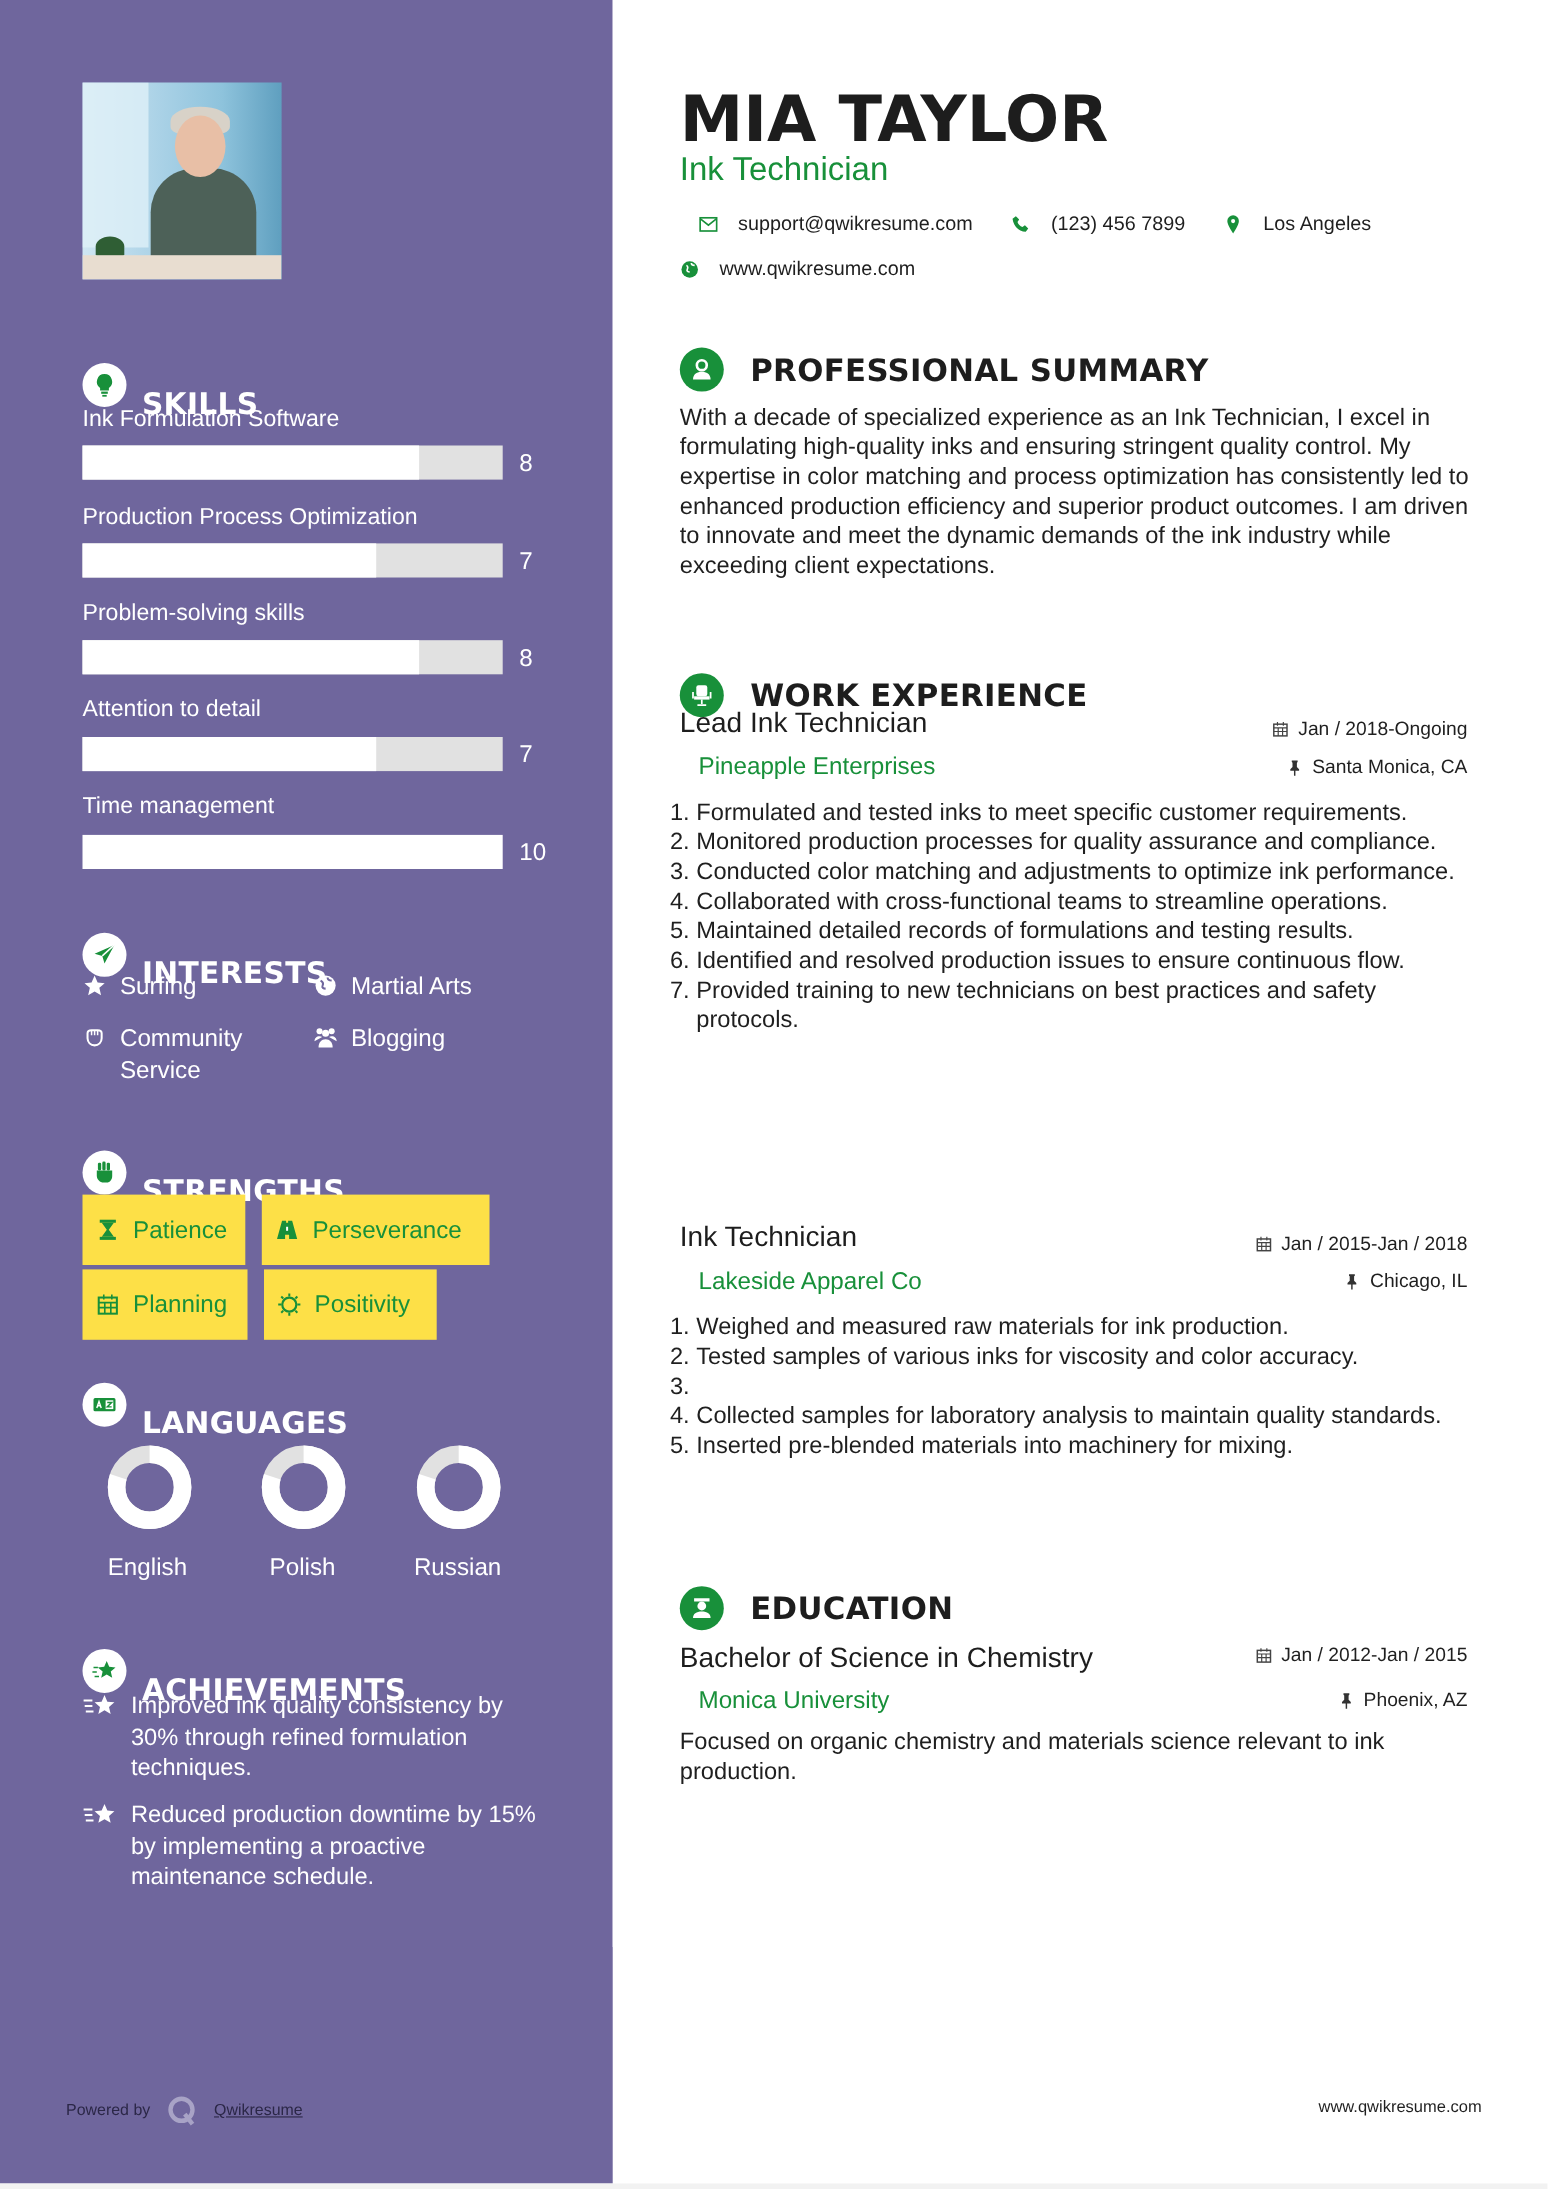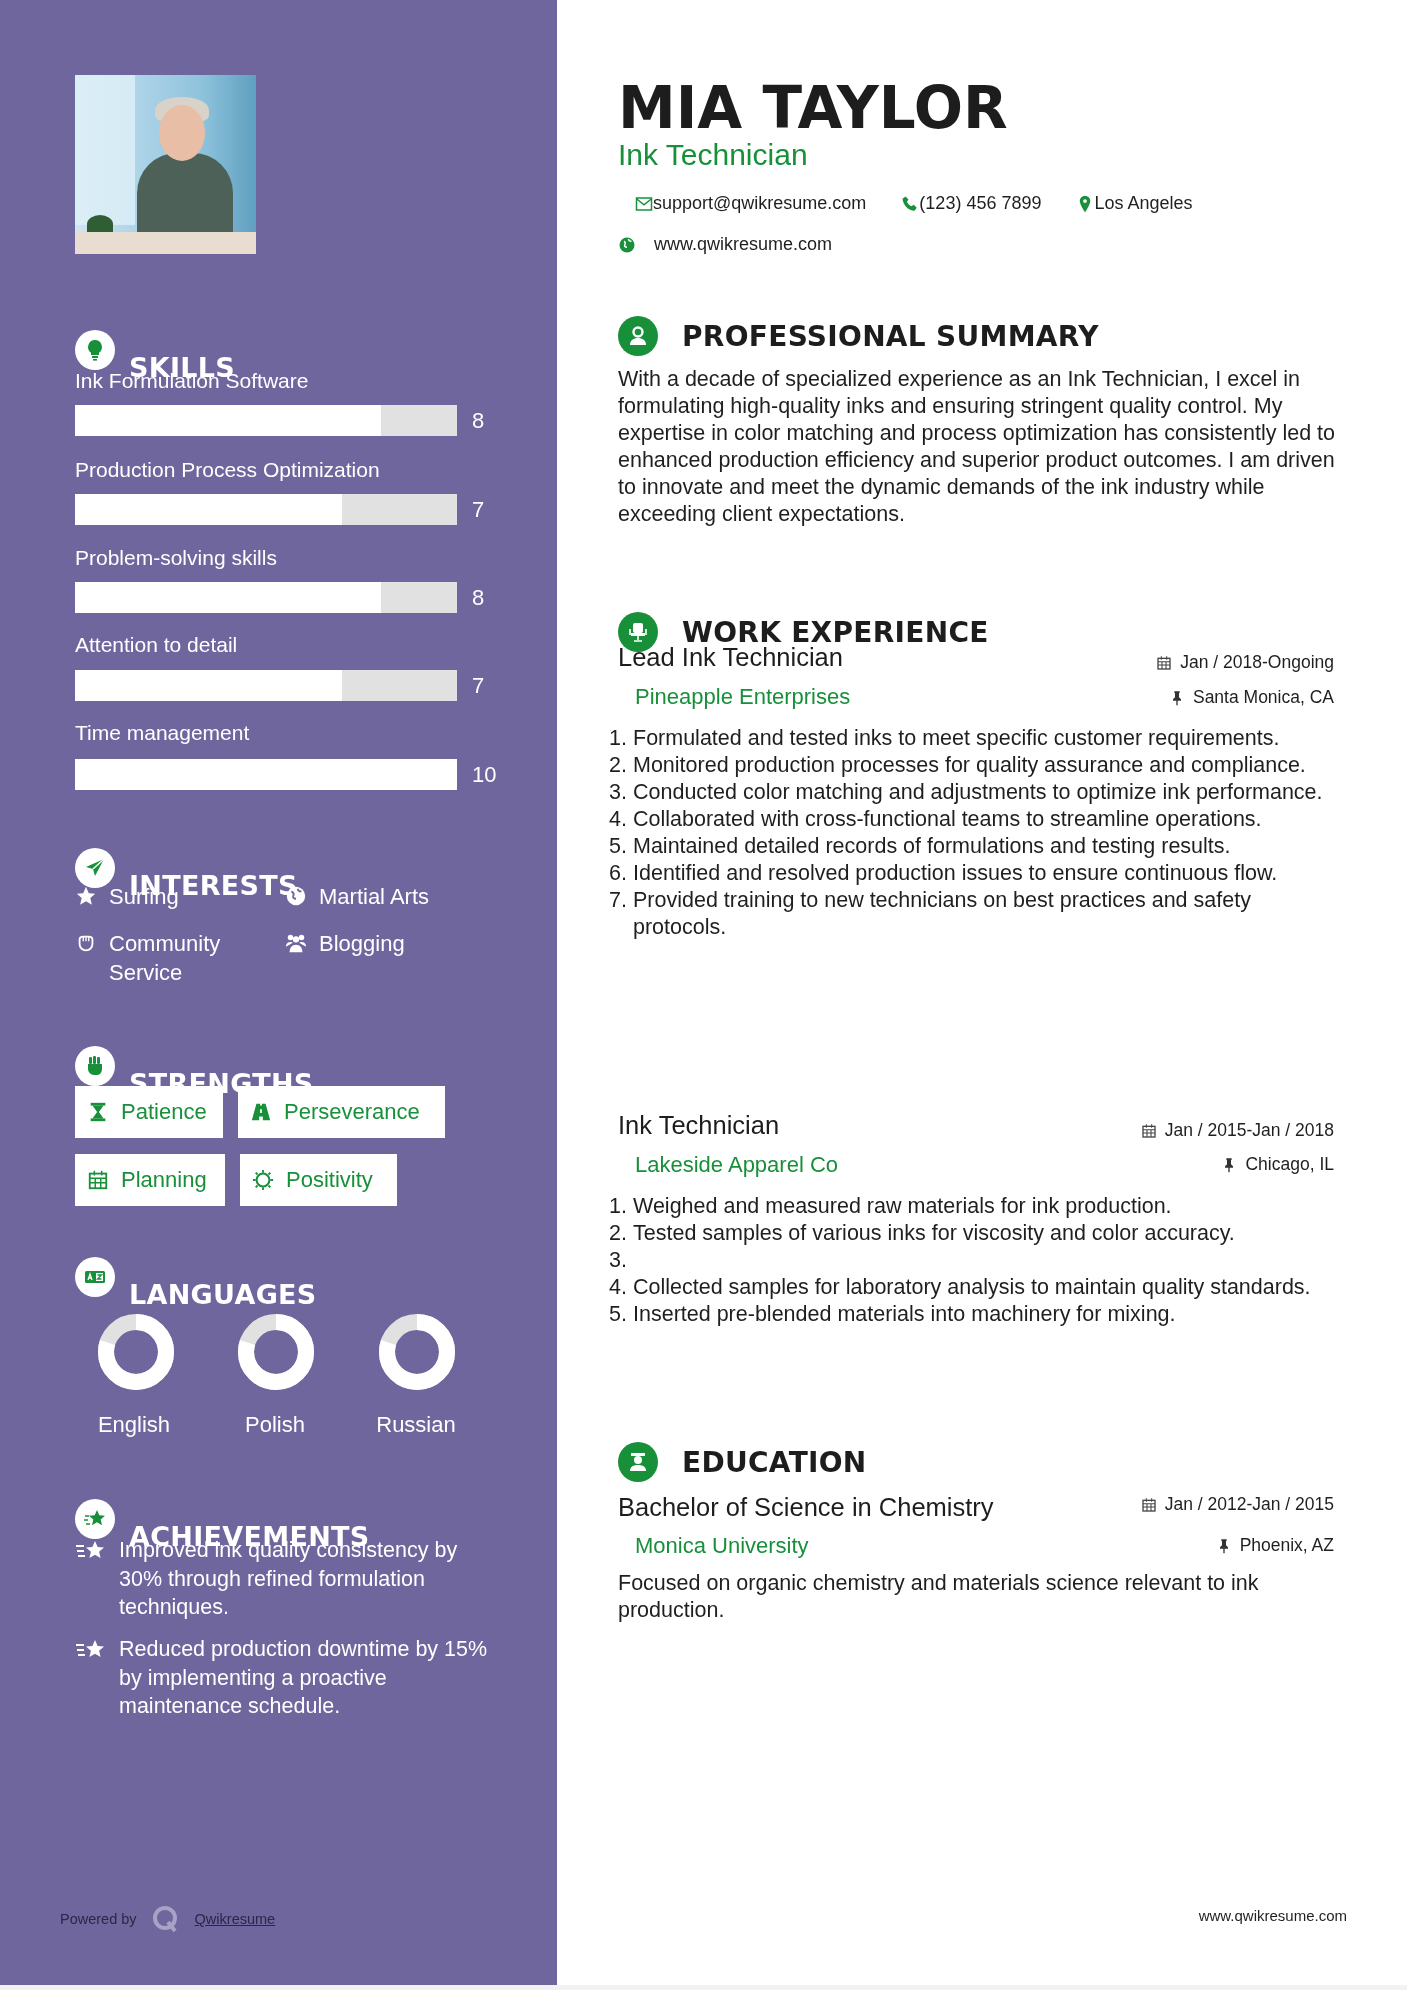--- a/index.html
+++ b/index.html
@@ -25,39 +25,39 @@
   .sec-title { font-family: "DejaVu Sans", sans-serif; font-weight: bold; font-size: 27px; letter-spacing: 0.3px; color: #ffffff; margin-top: 36px; }
 
   .skill-name { position: absolute; left: 75px; font-size: 21px; color: #ffffff; }
   .skill-bar { position: absolute; left: 75px; width: 382px; height: 31px; background: #e1e1e1; }
   .skill-fill { height: 100%; background: #ffffff; }
   .skill-val { position: absolute; left: 472px; font-size: 22px; color: #ffffff; }
 
   .interest { position: absolute; display: flex; align-items: flex-start; gap: 12px; font-size: 22px; color: #ffffff; line-height: 29px; }
   .interest svg { width: 22px; height: 22px; margin-top: 3px; flex: none; }
 
-  .strength { position: absolute; height: 52px; background: #ffffff; display: flex; align-items: center; gap: 12px; padding: 0 12px; color: #18903a; font-size: 22px; }
+  .strength { position: absolute; height: 64px; background: #fde047; display: flex; align-items: center; gap: 12px; padding: 0 12px; color: #18903a; font-size: 22px; }
   .strength svg { width: 22px; height: 22px; flex: none; }
 
   .lang { position: absolute; width: 90px; text-align: center; }
   .lang svg { width: 84px; height: 84px; }
   .lang-label { position: absolute; font-size: 22px; color: #ffffff; text-align: center; width: 120px; }
 
   .ach { position: absolute; left: 75px; display: flex; gap: 12px; font-size: 21.5px; line-height: 28.5px; color: #ffffff; width: 420px; }
   .ach svg { width: 32px; height: 28px; flex: none; margin-top: 2px; }
 
   .powered { position: absolute; left: 60px; top: 1904px; display: flex; align-items: center; gap: 14px; font-size: 14.5px; color: #2b2747; }
   .powered .q { width: 30px; height: 30px; }
   .powered a { color: #2b2747; text-decoration: underline; }
 
   
   .name { position: absolute; left: 61px; top: 74px; font-family: "DejaVu Sans", sans-serif; font-weight: bold; font-size: 58px; letter-spacing: 0px; color: #1d1d1d; }
   .jobtitle { position: absolute; left: 61px; top: 138px; font-size: 30px; color: #18903a; }
   .contacts { position: absolute; left: 61px; top: 193px; display: flex; align-items: center; font-size: 18px; color: #1f1f1f; }
-  .contacts .ci { display: flex; align-items: center; margin-right: 18px; padding-left: 17px; }
+  .contacts .ci { display: flex; align-items: center; gap: 18px; margin-right: 18px; padding-left: 17px; }
   .contacts svg { width: 18px; height: 18px; }
   .contacts2 { position: absolute; left: 61px; top: 234px; display: flex; align-items: center; gap: 18px; font-size: 18px; }
   .contacts2 svg { width: 18px; height: 18px; }
 
   .m-head { position: absolute; left: 61px; display: flex; align-items: center; gap: 24px; }
   .m-head .m-icon { width: 40px; height: 40px; border-radius: 50%; background: #18903a; display: flex; align-items: center; justify-content: center; }
   .m-head .m-icon svg { width: 24px; height: 24px; }
   .m-title { font-family: "DejaVu Sans", sans-serif; font-weight: bold; font-size: 28px; color: #1d1d1d; letter-spacing: 0.3px; }
 
   .para { position: absolute; left: 61px; width: 725px; font-size: 21.5px; line-height: 27px; color: #1f1f1f; }

